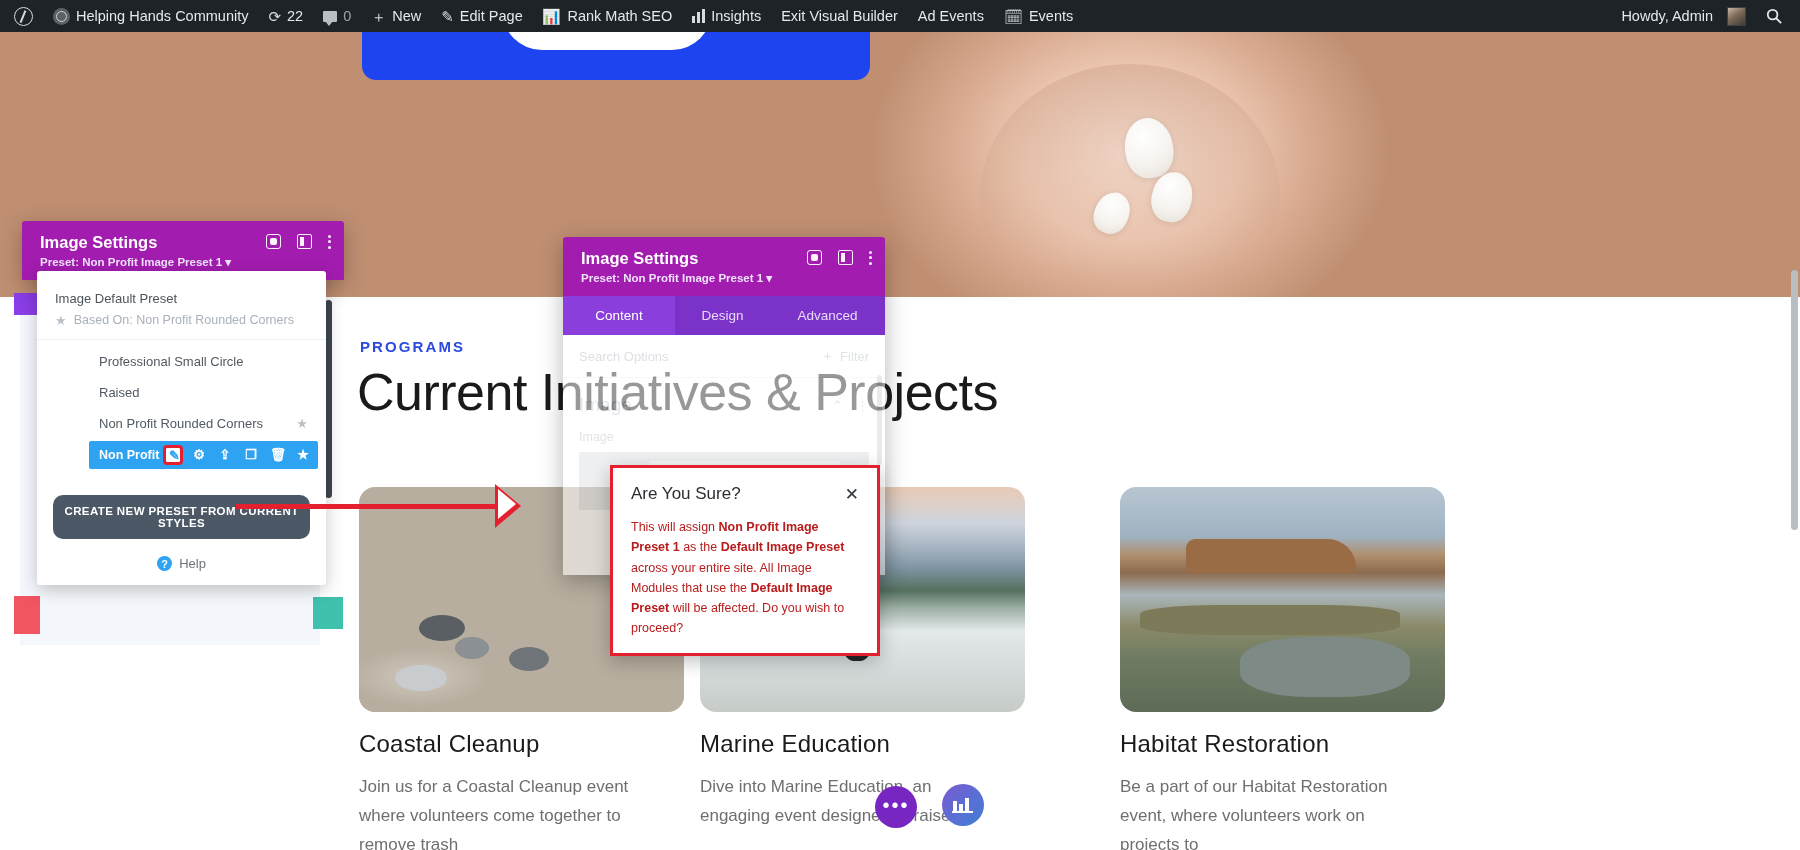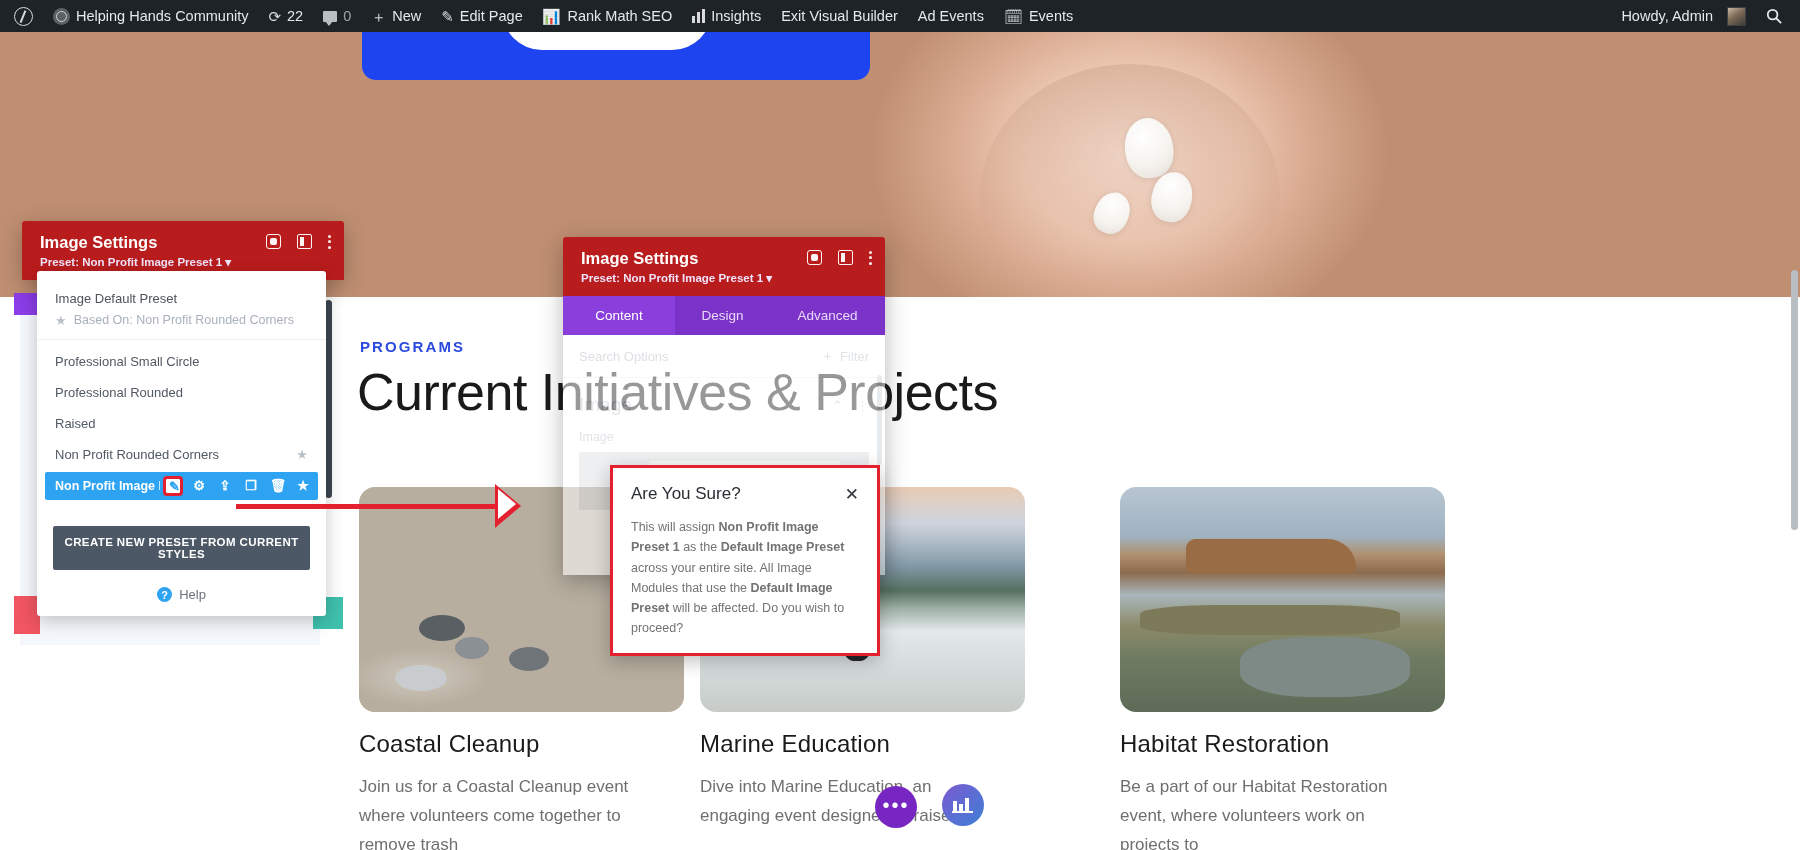--- a/index.html
+++ b/index.html
@@ -143,21 +143,21 @@
   .bubble {
     width: 14px; height: 11px; background: #b9bec2; display:inline-block; position: relative; border-radius: 1px;
   }
   .bubble:after { content:""; position:absolute; left:2px; bottom:-4px; border-left:4px solid transparent;
     border-right:4px solid transparent; border-top:5px solid #b9bec2; }
   .barsicon { display:inline-flex; align-items:flex-end; gap:2px; height:14px; }
   .barsicon i { width:3px; background:#d8dade; display:block; }
 
   
   .divi-modal { position: absolute; z-index: 60; box-shadow: 0 6px 22px rgba(0,0,0,.28); }
-  .divi-head { background: #b91c1c; color: #fff; position: relative; }
+  .divi-head { background: #a21caf; color: #fff; position: relative; }
   .divi-head .title { font-size: 16.5px; font-weight: 700; padding: 12px 14px 0 18px; }
   .divi-head .preset { font-size: 11.5px; font-weight: 700; padding: 3px 18px 11px 18px; color: #f0e3fb; }
   .divi-head .hdr-icons { position: absolute; right: 12px; top: 13px; display: flex; gap: 16px; align-items: center; color: #fff; }
   .hdr-ic { width: 15px; height: 15px; position: relative; opacity: .95; }
   .hdr-ic.focus:before { content:""; position:absolute; inset:0; border:1.6px solid #fff; border-radius:3px; }
   .hdr-ic.focus:after  { content:""; position:absolute; left:4px; top:4px; width:7px; height:7px; background:#fff; border-radius:2px; }
   .hdr-ic.split:before { content:""; position:absolute; inset:0; border:1.6px solid #fff; border-radius:2px; }
   .hdr-ic.split:after  { content:""; position:absolute; left:3px; top:3px; width:3.5px; height:9px; background:#fff; }
   .hdr-ic.kebab { width: 4px; display:flex; flex-direction:column; justify-content:space-between; height:14px; }
   .hdr-ic.kebab i { width:3px; height:3px; background:#fff; border-radius:50%; display:block; }
@@ -171,37 +171,37 @@
   #panel-left .divi-head { border-radius: 3px 3px 0 0; }
   .preset-dd {
     position: absolute; left: 15px; top: 50px; width: 289px;
     background: #fff; border-radius: 3px; box-shadow: 0 5px 18px rgba(0,0,0,.22);
     padding: 10px 0 14px 0; z-index: 5;
   }
   .pd-block { padding: 10px 18px 12px 18px; border-bottom: 1px solid #eceff3; }
   .pd-title { font-size: 13px; color: #4c545c; }
   .pd-sub { font-size: 12.5px; color: #a9b1ba; margin-top: 7px; display: flex; align-items: center; gap: 7px; }
   .star { color: #b9c0c8; font-size: 13px; line-height: 1; }
-  .pd-list { padding: 6px 0 12px 0; }
+  .pd-list { padding: 6px 0 12px 0; margin-left: 44px; }
   .pd-item {
     font-size: 13px; color: #515962; padding: 8px 18px; display:flex; align-items:center; justify-content: space-between;
   }
   .pd-item.selected {
     background: #2ea3f2; color: #fff; font-weight: 700; margin: 2px 8px; padding: 7px 8px 7px 10px;
     border-radius: 2px; justify-content: flex-start; gap: 6px;
   }
   .pd-item.selected .lbl { font-size: 12.5px; white-space: nowrap; overflow: hidden; }
   .row-icons { display: flex; align-items: center; gap: 12px; margin-left: auto; }
   .ri { width: 14px; height: 14px; position: relative; color: #fff; font-size: 13px; line-height: 14px; text-align: center; }
   .ri-highlight { outline: 3px solid #e5202e; background: #fff; border-radius: 1px; padding: 1px 3px; }
   .ri-highlight .pencil { color: #2ea3f2; }
   .pd-actions { padding: 12px 16px 0 16px; }
   .pd-btn {
     background: #4c5866; color: #fff; font-size: 11.5px; font-weight: 700; letter-spacing: .4px;
-    text-align: center; padding: 10px 0; border-radius: 2px; margin-bottom: 9px;
+    text-align: center; padding: 10px 0; border-radius: 10px; margin-bottom: 9px;
   }
   .pd-help { text-align:center; font-size: 13px; color: #6b737b; padding-top: 8px; display:flex; gap:7px; align-items:center; justify-content:center; }
   .help-circle { width: 15px; height: 15px; border-radius: 50%; background: #2ea3f2; color:#fff; font-size: 11px;
                  display:flex; align-items:center; justify-content:center; font-weight: 700; }
 
   
   #panel-mid { left: 563px; top: 237px; width: 322px; }
   #panel-mid .divi-head { border-radius: 3px 3px 0 0; }
   .mid-body { background: #fff; height: 240px; position: relative; opacity: .55; }
   .search-row {
@@ -220,21 +220,21 @@
   .mid-scroll { position:absolute; right: 3px; top: 40px; width: 5px; height: 90px; background:#d7dbdf; border-radius: 3px; }
 
   
   #confirm {
     position: absolute; left: 610px; top: 465px; width: 270px; z-index: 70;
     border: 3px solid #e5202e; background: #fff; box-shadow: 0 5px 18px rgba(0,0,0,.25);
   }
   .cf-body { padding: 16px 18px 14px 18px; }
   .cf-title { font-size: 17px; color: #2b2f33; display:flex; align-items:center; justify-content:space-between; }
   .cf-x { font-size: 17px; color: #33383d; line-height: 1; }
-  .cf-text { margin-top: 13px; font-size: 12.5px; line-height: 1.62; color: #737373; }
+  .cf-text { margin-top: 13px; font-size: 12.5px; line-height: 1.62; color: #b91c1c; }
   .cf-text b { font-weight: 700; }
   .cf-yes { background: #1a8fd6; color: #fff; text-align:center; font-weight: 700; font-size: 13px; padding: 12px 0; }
 
   
   .arrow-line { position: absolute; left: 236px; top: 504px; width: 272px; height: 5px; background: #e5202e; z-index: 65; }
   .arrow-head {
     position: absolute; left: 495px; top: 484px; width: 0; height: 0; z-index: 65;
     border-left: 26px solid #e5202e; border-top: 22px solid transparent; border-bottom: 22px solid transparent;
   }
   .arrow-mask { position:absolute; left: 498px; top: 489px; width: 0; height:0; z-index:66;
@@ -412,23 +412,20 @@
         <span class="star">★</span>
         <span>Based On: Non Profit Rounded Corners</span>
       </div>
     </div>
 
     <div class="pd-list">
       <div class="pd-item">
         <span>Professional Small Circle</span>
         </div>
       <div class="pd-item">
-        <span>Professional Rounded</span>
-        </div>
-      <div class="pd-item">
         <span>Raised</span>
         </div>
       <div class="pd-item">
         <span>Non Profit Rounded Corners</span>
         <span class="star">★</span>
       </div>
 
       <div class="pd-item selected">
         <span class="lbl">Non Profit Image P...</span>
         <span class="row-icons">

